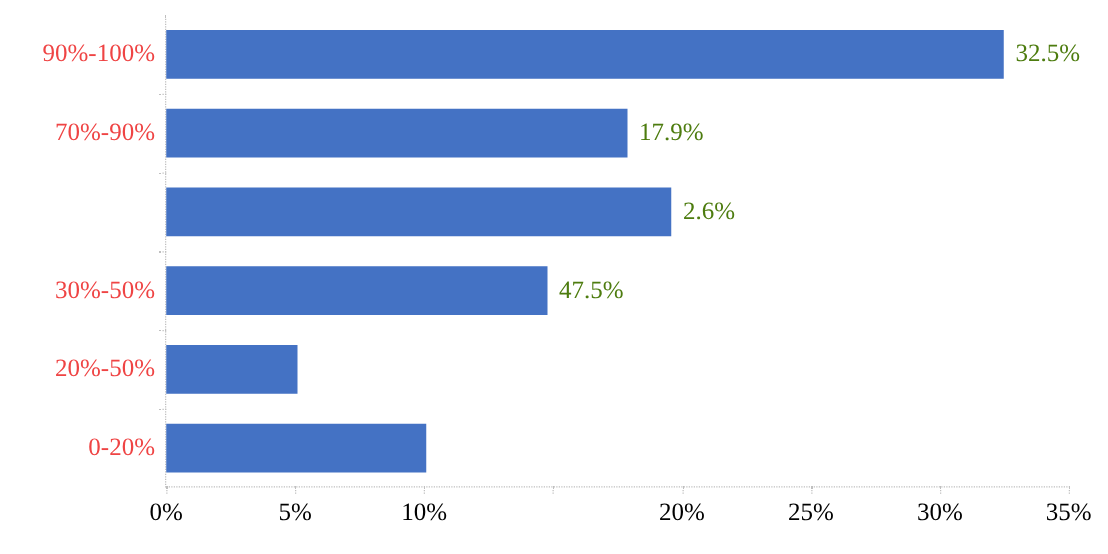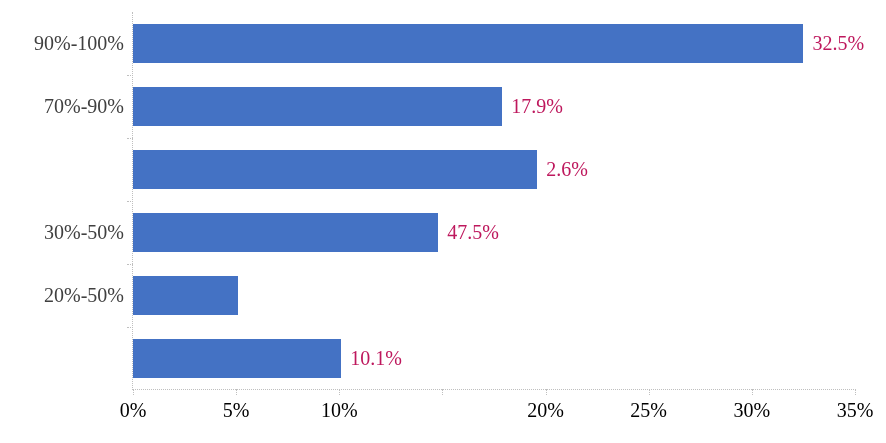--- a/index.html
+++ b/index.html
@@ -61,32 +61,32 @@
     height: 39px;
     background: #4472C4;
   }
   .bar-value-label {
     position: absolute;
     top: 12px;
     height: 39px;
     line-height: 39px;
     white-space: nowrap;
     font-size: 20px;
-    color: #be185d;
+    color: #4d7c0f;
     padding-left: 9px;
   }
   .category-label {
     position: absolute;
     top: 12px;
     height: 39px;
     line-height: 39px;
     width: 124px;
     text-align: right;
     font-size: 20px;
-    color: #404040;
+    color: #ef4444;
     white-space: nowrap;
   }
   .category-label-outer {
     position: absolute;
     left: -133px;
     width: 124px;
   }
 
   
   .cat-tick {
@@ -146,22 +146,22 @@
         <div class="bar-rect" style="width: 305.303px; background: rgb(68, 114, 196);"></div>
         <div class="bar-value-label" style="left: 305.303px;">47.5%</div>
       </div>
       <div class="cat-tick" style="top: 189px;"></div>
       <div class="bar-row" style="top: 252px;">
         <div class="category-label category-label-outer">20%-50%</div>
         <div class="bar-rect" style="width: 105.206px; background: rgb(68, 114, 196);"></div>
       </div>
       <div class="cat-tick" style="top: 252px;"></div>
       <div class="bar-row" style="top: 315px;">
+        <div class="category-label category-label-outer">0-20%</div>
         <div class="bar-rect" style="width: 208.349px; background: rgb(68, 114, 196);"></div>
-        <div class="bar-value-label" style="left: 208.349px;">10.1%</div>
       </div>
       <div class="cat-tick" style="top: 315px;"></div>
     </div>
 
 <div class="val-tick" style="left: 133px;"></div>
     <div class="val-tick-label" style="left: 133px;">0%</div>
     <div class="val-tick" style="left: 236.143px;"></div>
     <div class="val-tick-label" style="left: 236.143px;">5%</div>
     <div class="val-tick" style="left: 339.286px;"></div>
     <div class="val-tick-label" style="left: 339.286px;">10%</div>

